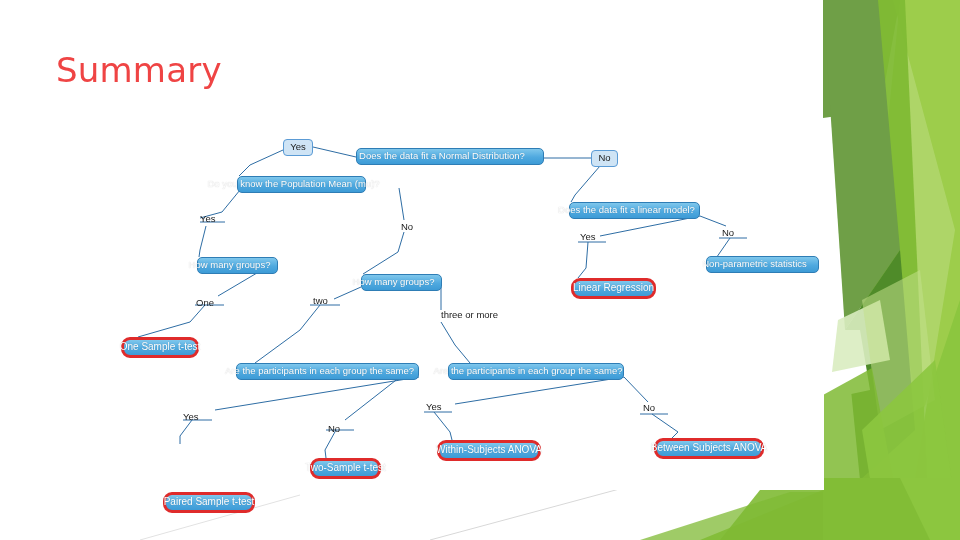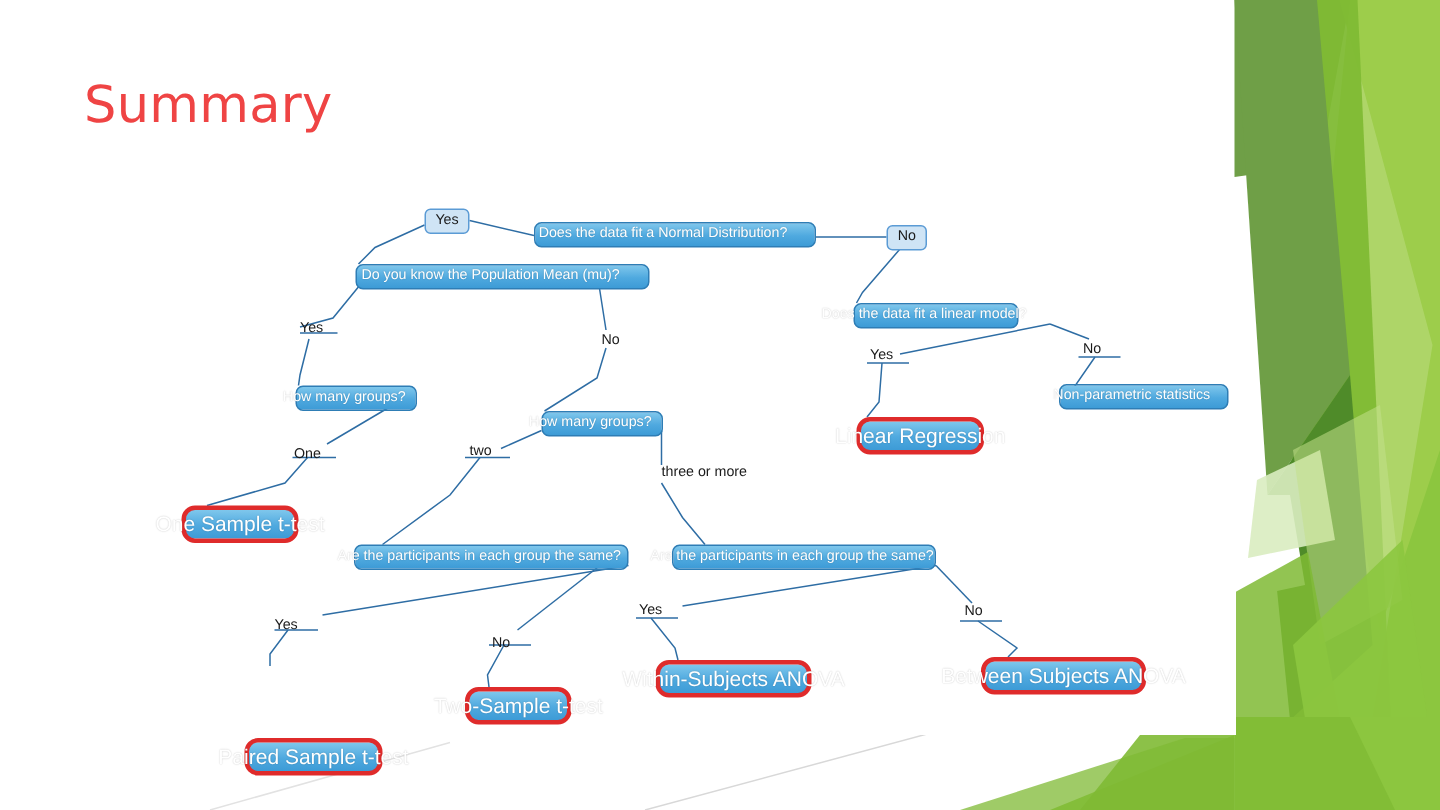--- a/index.html
+++ b/index.html
@@ -81,21 +81,21 @@
     text-shadow: 0 0 1px rgba(0,0,0,.25);
   }
 
   
   .nterm {
     background: linear-gradient(180deg, #7FC7EC 0%, #4FA9DF 55%, #3D9BD6 100%);
     border: 3px solid #DF2B2B;
     border-radius: 9px;
     color: #ffffff;
     padding: 2px 7px 3px 7px;
-    font-size: 14px;
+    font-size: 10px;
     text-shadow: 0 0 1px rgba(0,0,0,.25);
   }
 
   
   .nlabelbox {
     background: #CFE4F5;
     border: 1px solid #5B9BD5;
     border-radius: 4px;
     color: #1A1A1A;
     padding: 2px 7px 3px 7px;
@@ -203,39 +203,39 @@
       <path d="M700,216 L726,226"></path>
       <path d="M719,238 L747,238"></path>
       <path d="M730,238 L712,264 L710,272"></path>
     </g>
   </svg>
 
   <div id="nodes-layer">
       <div class="node nbox" style="left: 356px; top: 148px; width: 188px;">Does the data fit a Normal Distribution?</div>
       <div class="node nlabelbox" style="left: 283px; top: 139px; width: 30px;">Yes</div>
       <div class="node nlabelbox" style="left: 591px; top: 150px; width: 27px;">No</div>
-      <div class="node nbox" style="left: 237px; top: 176px; width: 196px;">Do you know the Population Mean (mu)?</div>
+      <div class="node nbox" style="left: 237px; top: 176px; width: 129px;">Do you know the Population Mean (mu)?</div>
       <div class="node nlabel" style="left: 200px; top: 214px;">Yes</div>
       <div class="node nlabel" style="left: 401px; top: 222px;">No</div>
       <div class="node nbox" style="left: 197px; top: 257px; width: 81px;">How many groups?</div>
       <div class="node nlabel" style="left: 196px; top: 298px;">One</div>
       <div class="node nterm" style="left: 121px; top: 337px; width: 78px;">One Sample t-test</div>
       <div class="node nbox" style="left: 361px; top: 274px; width: 81px;">How many groups?</div>
       <div class="node nlabel" style="left: 313px; top: 296px;">two</div>
       <div class="node nlabel" style="left: 441px; top: 310px;">three or more</div>
       <div class="node nbox" style="left: 236px; top: 363px; width: 183px;">Are the participants in each group the same?</div>
       <div class="node nlabel" style="left: 183px; top: 412px;">Yes</div>
       <div class="node nlabel" style="left: 328px; top: 424px;">No</div>
       <div class="node nterm" style="left: 163px; top: 444px; width: 92px; margin-top: 48px;">Paired Sample t-test</div>
       <div class="node nterm" style="left: 310px; top: 458px; width: 71px;">Two-Sample t-test</div>
       <div class="node nbox" style="left: 448px; top: 363px; width: 176px;">Are the participants in each group the same?</div>
       <div class="node nlabel" style="left: 426px; top: 402px;">Yes</div>
       <div class="node nlabel" style="left: 643px; top: 403px;">No</div>
       <div class="node nterm" style="left: 437px; top: 440px; width: 104px;">Within-Subjects ANOVA</div>
       <div class="node nterm" style="left: 654px; top: 438px; width: 110px;">Between Subjects ANOVA</div>
-      <div class="node nbox" style="left: 569px; top: 202px; width: 110px;">Does the data fit a linear model?</div>
+      <div class="node nbox" style="left: 569px; top: 202px; width: 131px;">Does the data fit a linear model?</div>
       <div class="node nlabel" style="left: 580px; top: 232px;">Yes</div>
       <div class="node nlabel" style="left: 722px; top: 228px;">No</div>
       <div class="node nterm" style="left: 571px; top: 278px; width: 85px;">Linear Regression</div>
       <div class="node nbox" style="left: 706px; top: 256px; width: 113px;">Non-parametric statistics</div>
     </div>
 
 </div>
 
 </body></html>

